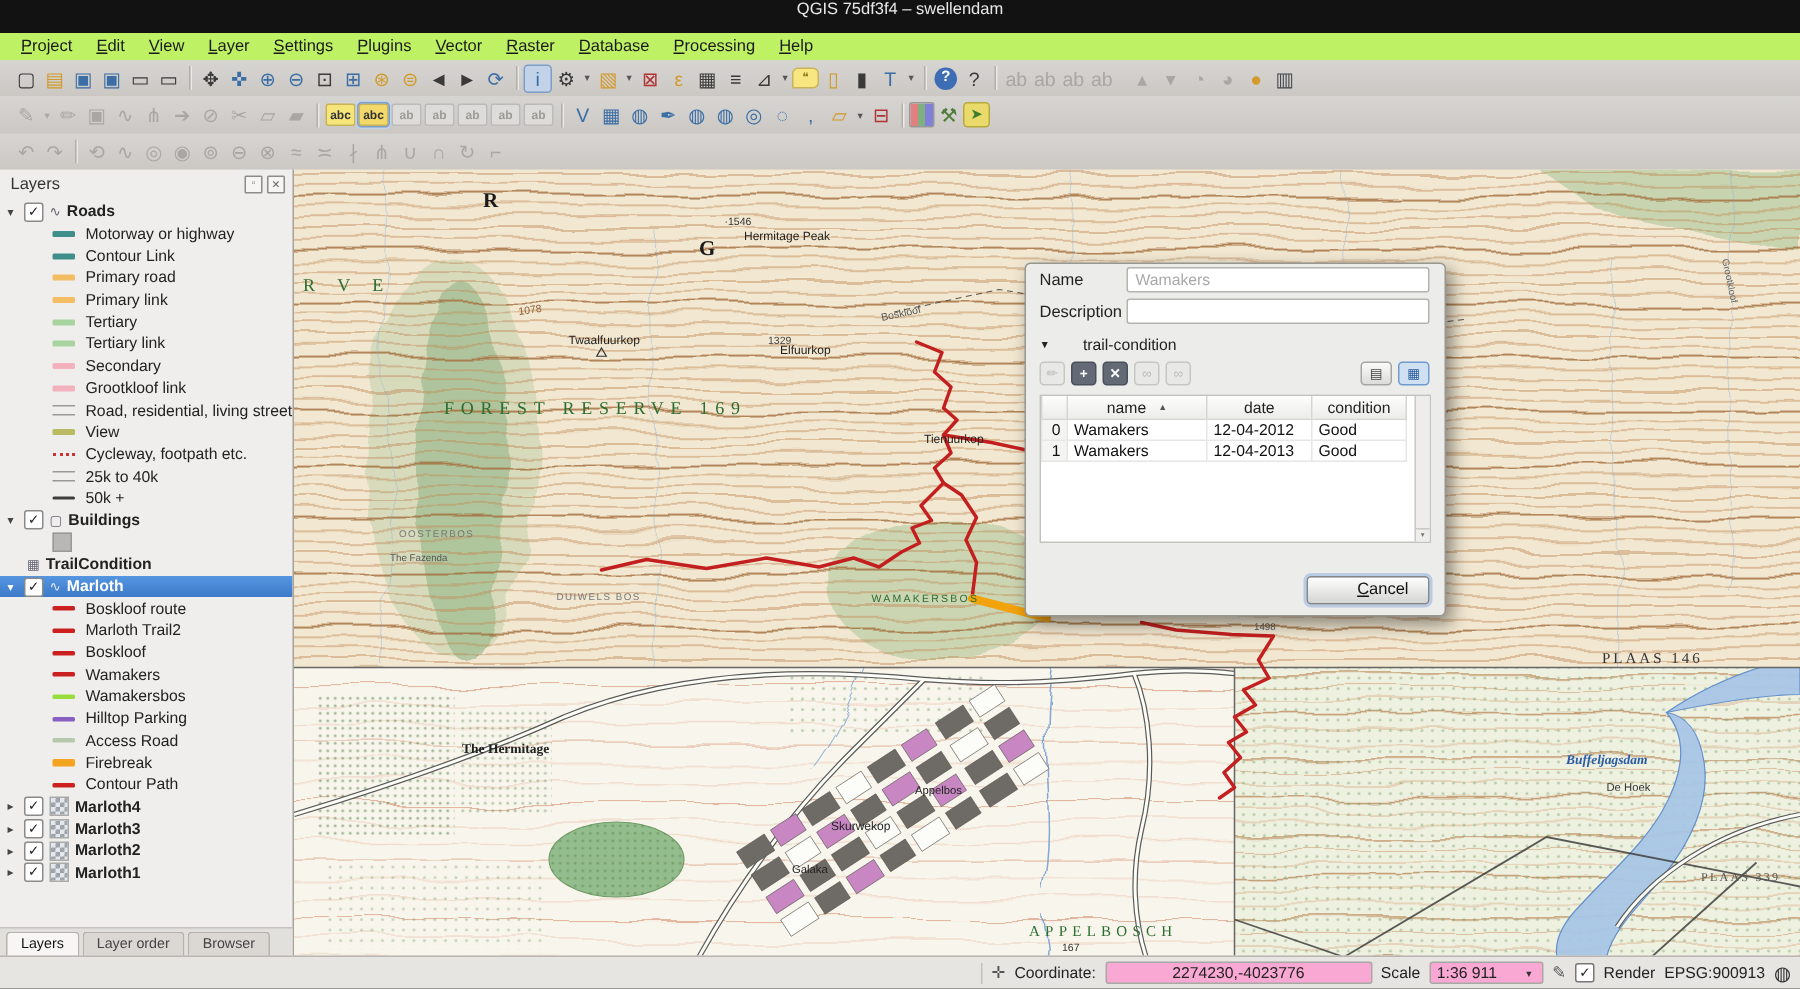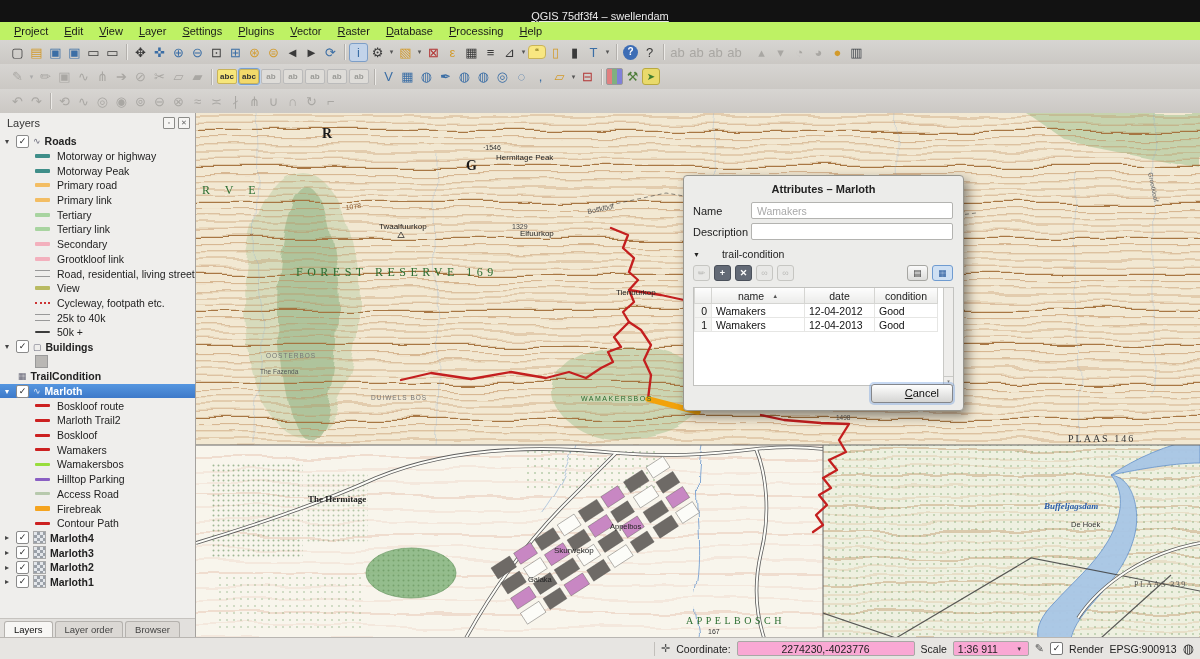--- a/index.html
+++ b/index.html
@@ -1,20 +1,20 @@
 <!DOCTYPE html>
 <html><head>
 <meta charset="utf-8">
 <style>
   html,body{margin:0;padding:0;background:#555;}
   .app{position:relative;width:1200px;height:659px;overflow:hidden;background:#d2d0cd;
        font-family:"Liberation Sans",sans-serif;-webkit-font-smoothing:antialiased;}
   
   .titlebar{position:absolute;top:0;left:0;right:0;height:22px;background:#121212;color:#e8e8e8;
-            font-size:11px;display:flex;align-items:flex-end;justify-content:center;text-decoration:underline;}
+            font-size:11px;display:flex;align-items:flex-start;justify-content:center;}
   .menubar{position:absolute;top:22px;left:0;right:0;height:18px;background:#bef264;
            border-bottom:1px solid #bdbab6;display:flex;align-items:center;padding-left:6px;
            font-size:11px;color:#1a1a1a;}
   .menu-item{display:inline-block;padding:2px 8px;}
   .menu-item::first-letter{text-decoration:underline;}
   
   .tbrow{position:absolute;left:0;right:0;display:flex;align-items:center;padding-left:8px;
          background:linear-gradient(#d7d5d2,#cbc8c4);border-bottom:1px solid #bcb9b5;}
   #tb1{top:40px;height:24px}#tb2{top:64px;height:25px}#tb3{top:89px;height:24px}
   .ti{width:19px;height:19px;display:flex;align-items:center;justify-content:center;font-size:13px;
@@ -276,21 +276,21 @@
         <span class="b">Roads</span>
       </div>
       <div class="trow">
           <span class="ind1"></span>
           <span class="sw teal"></span>
           <span>Motorway or highway</span>
         </div>
       <div class="trow">
           <span class="ind1"></span>
           <span class="sw teal"></span>
-          <span>Motorway Peak</span>
+          <span>Contour Link</span>
         </div>
       <div class="trow">
           <span class="ind1"></span>
           <span class="sw orng"></span>
           <span>Primary road</span>
         </div>
       <div class="trow">
           <span class="ind1"></span>
           <span class="sw orng"></span>
           <span>Primary link</span>
@@ -618,21 +618,20 @@
         <text x="358" y="440" style="font:8px 'Liberation Sans',sans-serif;fill:#222">Skurwekop</text>
         <text x="332" y="469" style="font:7.5px 'Liberation Sans',sans-serif;fill:#222">Galaka</text>
         <text x="112" y="389" style="font:bold 9px 'Liberation Serif',serif;fill:#222">The Hermitage</text>
         <text x="490" y="511" style="font:10px 'Liberation Serif',serif;fill:#2c6e31;letter-spacing:3.5px">APPELBOSCH</text>
         <text x="512" y="521" style="font:7px 'Liberation Sans',sans-serif;fill:#333">167</text>
       </g>
     </svg>
   </div>
 
   <div class="dlg">
-    <div class="dlg-title">Attributes – Marloth</div>
     <div class="frow">
       <span class="flabel">Name</span>
       <span class="finput">Wamakers</span>
     </div>
     <div class="frow">
       <span class="flabel">Description</span>
       <span class="finput empty"></span>
     </div>
     <div class="grp">
       <span class="tri">▼</span>

